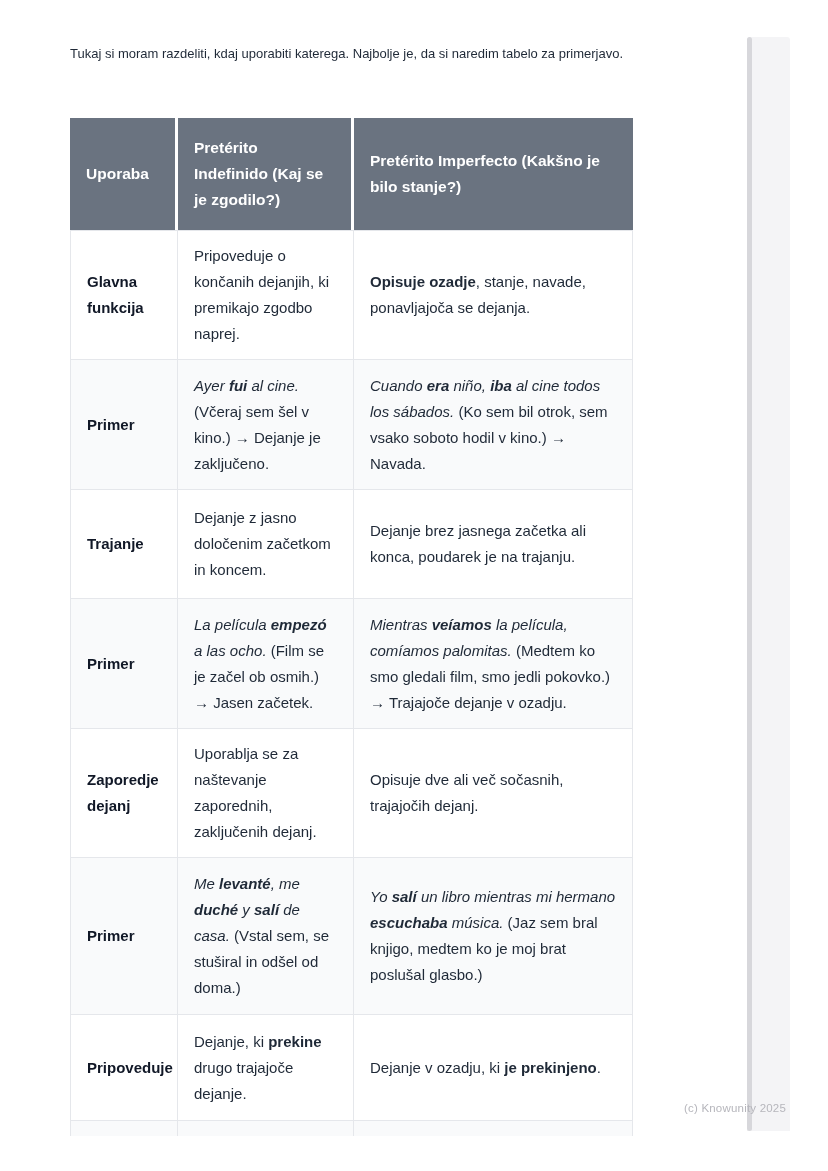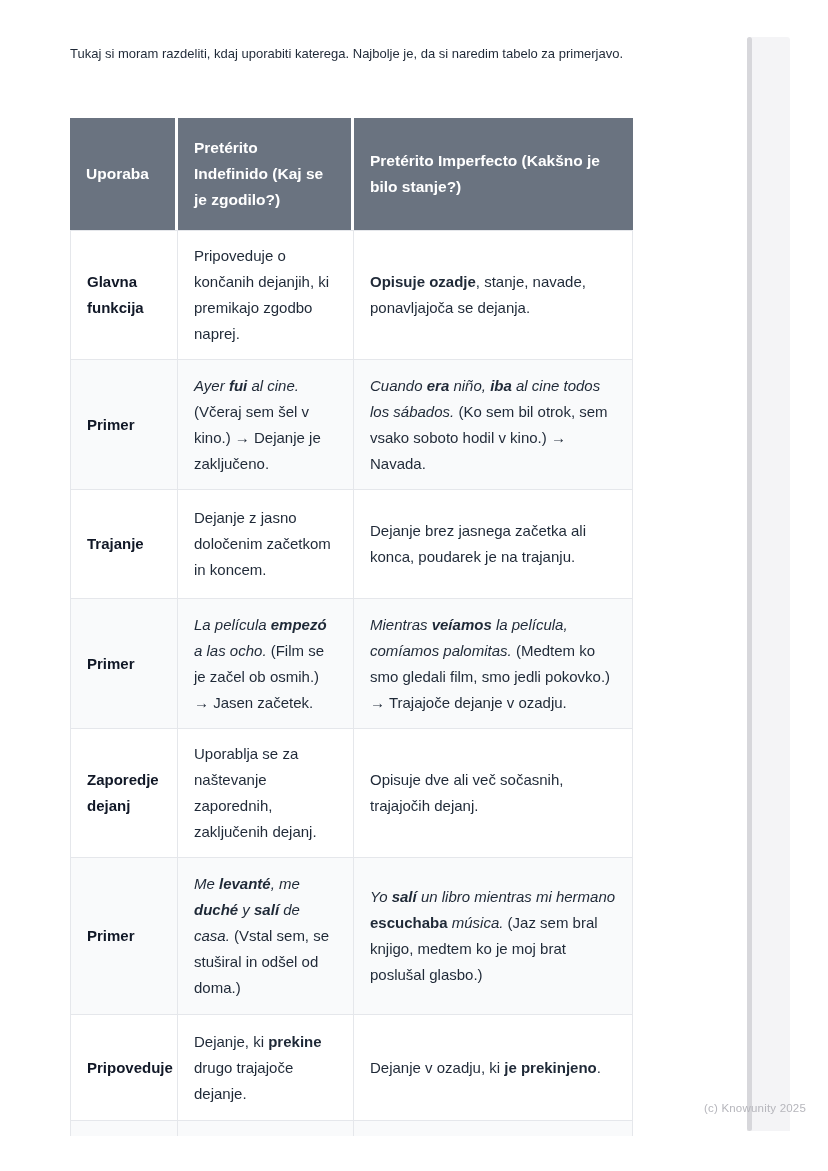--- a/index.html
+++ b/index.html
@@ -45,21 +45,21 @@
   tbody tr:nth-child(8){height:40px;}
   .scrollbar{
     position:absolute;left:747px;top:37px;width:43px;height:1094px;
     background:#f4f4f6;border-radius:3px 3px 0 0;z-index:1;
   }
   .scrollbar .thumb{
     position:absolute;left:0;top:0;width:5px;height:100%;
     background:#d7d7db;border-radius:3px;
   }
   .watermark{
-    position:absolute;left:704px;top:1102px;z-index:3;
+    position:absolute;left:684px;top:1102px;z-index:3;
     font-size:11.5px;color:#b6b6bc;letter-spacing:.2px;white-space:nowrap;
   }
 </style>
 </head>
 <body>
 
 <p class="intro">Tukaj si moram razdeliti, kdaj uporabiti katerega. Najbolje je, da si naredim tabelo za primerjavo.</p>
 
 <div class="table-clip">
   <table>
@@ -97,21 +97,21 @@
           <td><span style="font-style: italic;">Mientras </span><span style="font-weight: 700; font-style: italic;">veíamos</span><span style="font-style: italic;"> la película, comíamos palomitas.</span><span> (Medtem ko smo gledali film, smo jedli pokovko.) → Trajajoče dejanje v ozadju.</span></td>
         </tr>
         <tr>
           <td>Zaporedje dejanj</td>
           <td><span>Uporablja se za naštevanje zaporednih, zaključenih dejanj.</span></td>
           <td><span>Opisuje dve ali več sočasnih, trajajočih dejanj.</span></td>
         </tr>
         <tr class="shaded">
           <td>Primer</td>
           <td><span style="font-style: italic;">Me </span><span style="font-weight: 700; font-style: italic;">levanté</span><span style="font-style: italic;">, me </span><span style="font-weight: 700; font-style: italic;">duché</span><span style="font-style: italic;"> y </span><span style="font-weight: 700; font-style: italic;">salí</span><span style="font-style: italic;"> de casa.</span><span> (Vstal sem, se stuširal in odšel od doma.)</span></td>
-          <td><span style="font-style: italic;">Yo </span><span style="font-weight: 700; font-style: italic;">salí</span><span style="font-style: italic;"> un libro mientras mi hermano </span><span style="font-weight: 700; ">escuchaba</span><span style="font-style: italic;"> música.</span><span> (Jaz sem bral knjigo, medtem ko je moj brat poslušal glasbo.)</span></td>
+          <td><span style="font-style: italic;">Yo </span><span style="font-weight: 700; font-style: italic;">salí</span><span style="font-style: italic;"> un libro mientras mi hermano </span><span style="font-weight: 700; font-style: italic;">escuchaba</span><span style="font-style: italic;"> música.</span><span> (Jaz sem bral knjigo, medtem ko je moj brat poslušal glasbo.)</span></td>
         </tr>
         <tr>
           <td>Pripoveduje</td>
           <td><span>Dejanje, ki </span><span style="font-weight: 700;">prekine</span><span> drugo trajajoče dejanje.</span></td>
           <td><span>Dejanje v ozadju, ki </span><span style="font-weight: 700;">je prekinjeno</span><span>.</span></td>
         </tr>
         <tr class="shaded">
           <td></td>
           <td></td>
           <td></td>

